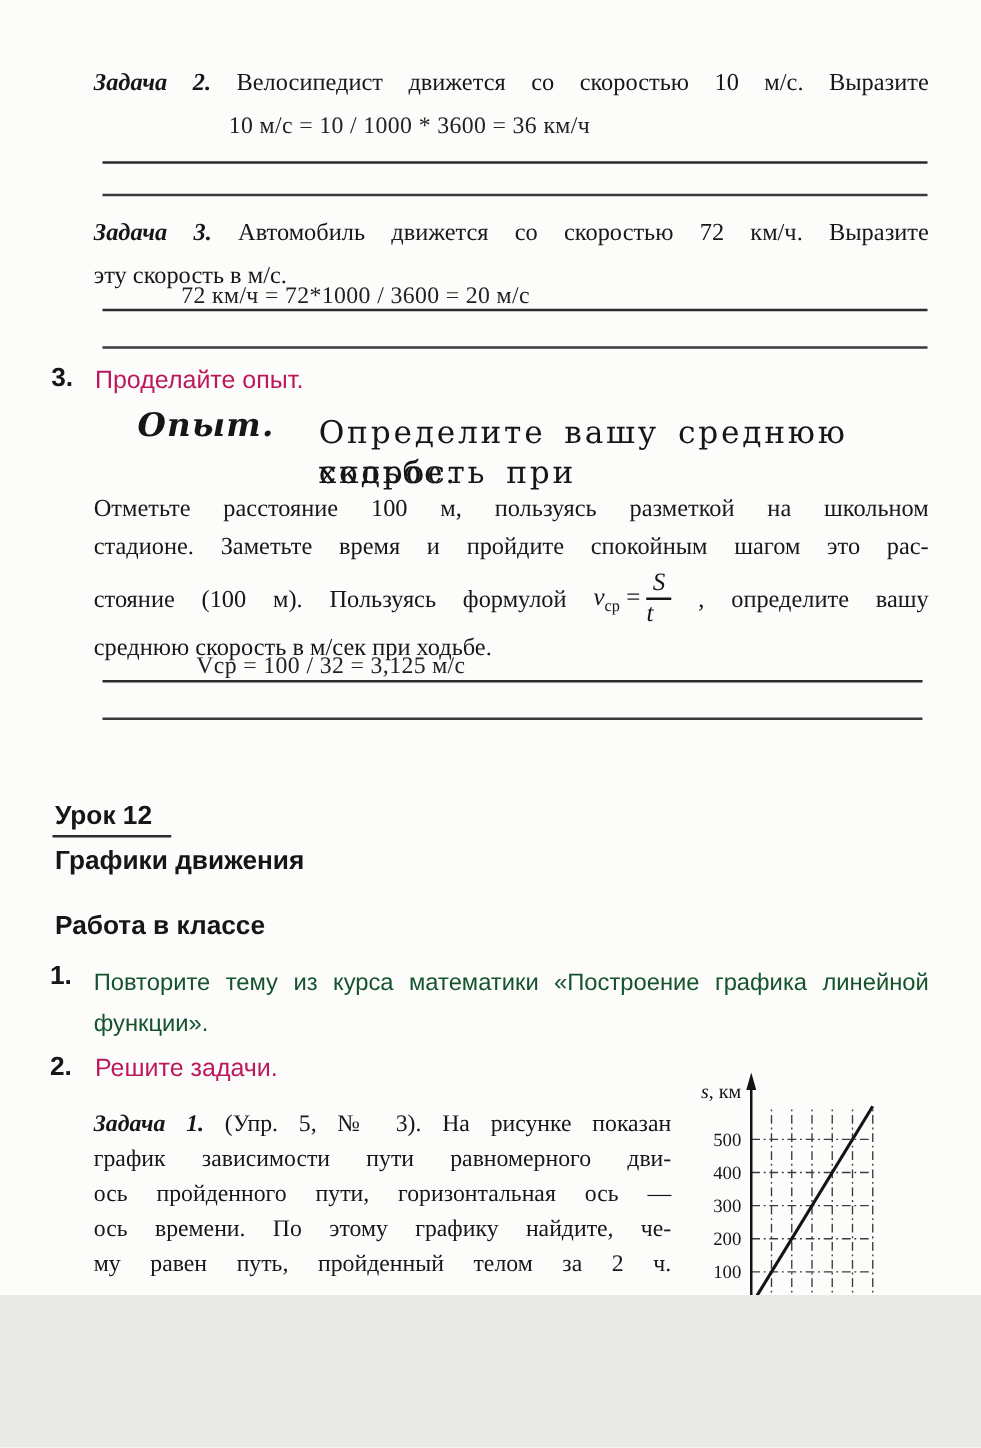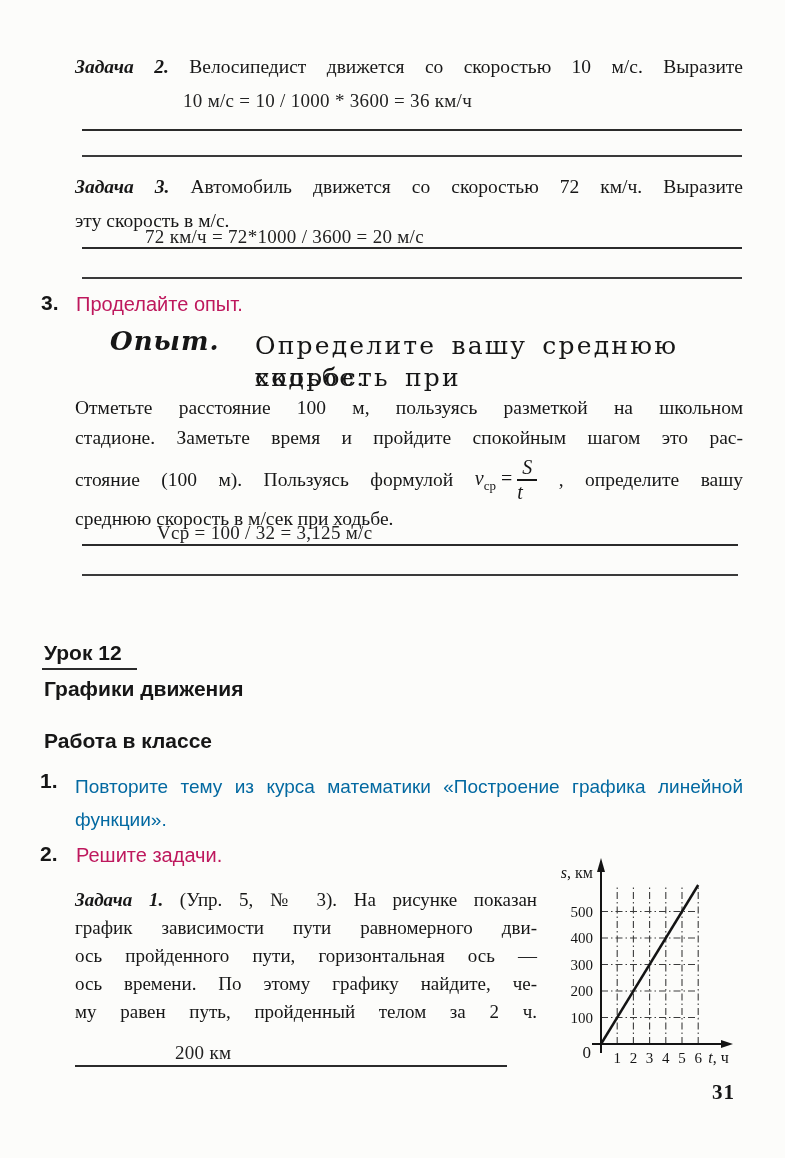--- a/index.html
+++ b/index.html
@@ -1,33 +1,33 @@
 <!DOCTYPE html>
 <html><head>
 <meta charset="utf-8">
 <style>
   html,body{margin:0;padding:0;background:#e9e9e7;}
   .page{
-    position:relative; width:785px; height:1158px; margin:0 auto;
+    position:relative; width:785px; height:1036px; margin:0 auto;
     background:#fcfcfa; color:#161616; overflow:hidden;
     font-family:"Liberation Serif", serif;
   }
   .abs{position:absolute;}
   
   .body-block{font-size:19.5px; color:#171717;}
   .bline{height:34px; line-height:34px; white-space:nowrap;}
   .jline{text-align:justify; text-align-last:justify; white-space:normal;}
   .ttl{font-weight:bold; font-style:italic;}
   
   .answer{font-size:19px; color:#222; white-space:nowrap; letter-spacing:0.3px;}
   .rule{position:absolute; height:2px; background:#2b2b2b;}
   .rule.thin{height:1.6px; background:#3a3a3a;}
   .marker{font-family:"Liberation Sans", sans-serif; font-weight:bold; font-size:21px;}
   .item-label{font-family:"Liberation Sans", sans-serif; font-size:20px; color:#be185d;}
-  .item-par{font-family:"Liberation Sans", sans-serif; font-size:19px; color:#0369a1;}
+  .item-par{font-family:"Liberation Sans", sans-serif; font-size:19px; color:#14532d;}
   .item-par .iline{height:33px; line-height:33px;}
   .lesson-label{font-family:"Liberation Sans", sans-serif; font-weight:bold; font-size:21px;}
   .lesson-title{font-family:"Liberation Sans", sans-serif; font-weight:bold; font-size:21px;}
   .lesson-sub{font-family:"Liberation Sans", sans-serif; font-weight:bold; font-size:21px;}
   
   .script-title{font-family:"DejaVu Serif", serif; font-style:italic; font-weight:bold;
     font-size:26px; letter-spacing:1px;}
   .typew{font-family:"DejaVu Serif", serif; font-size:25px; letter-spacing:2.2px; word-spacing:5px;}
   .typew .tline{height:32px; line-height:32px;}
   

